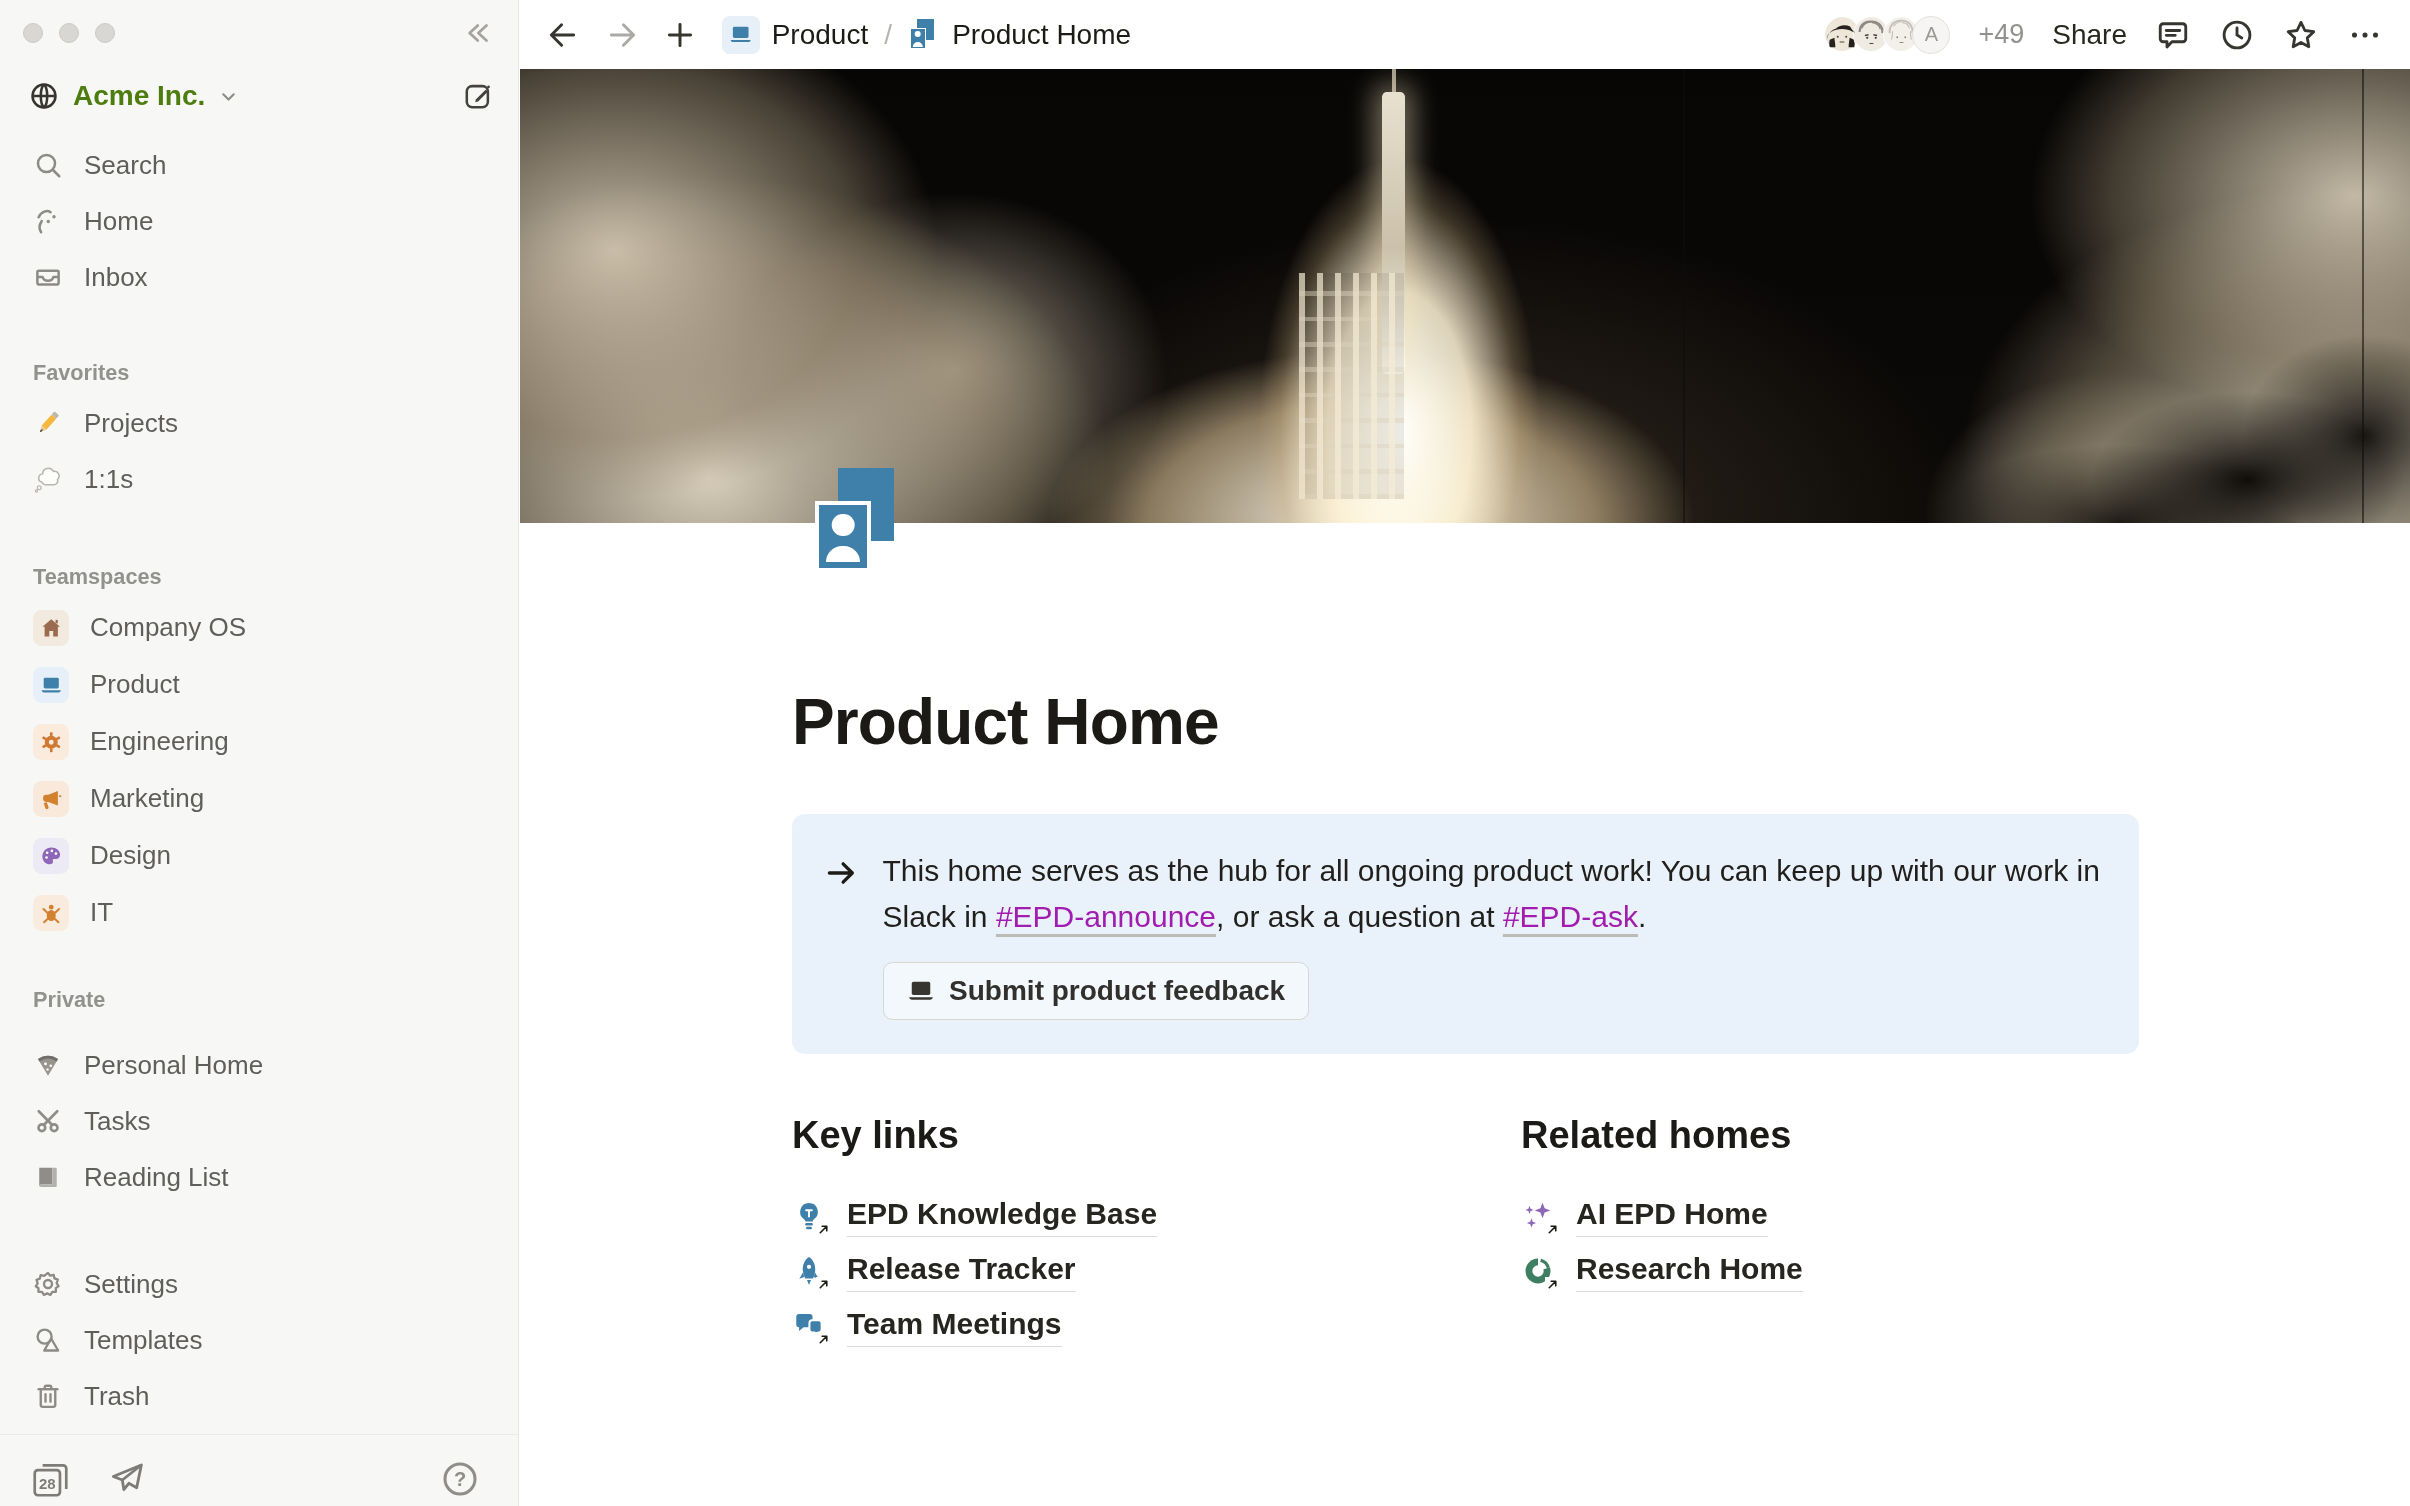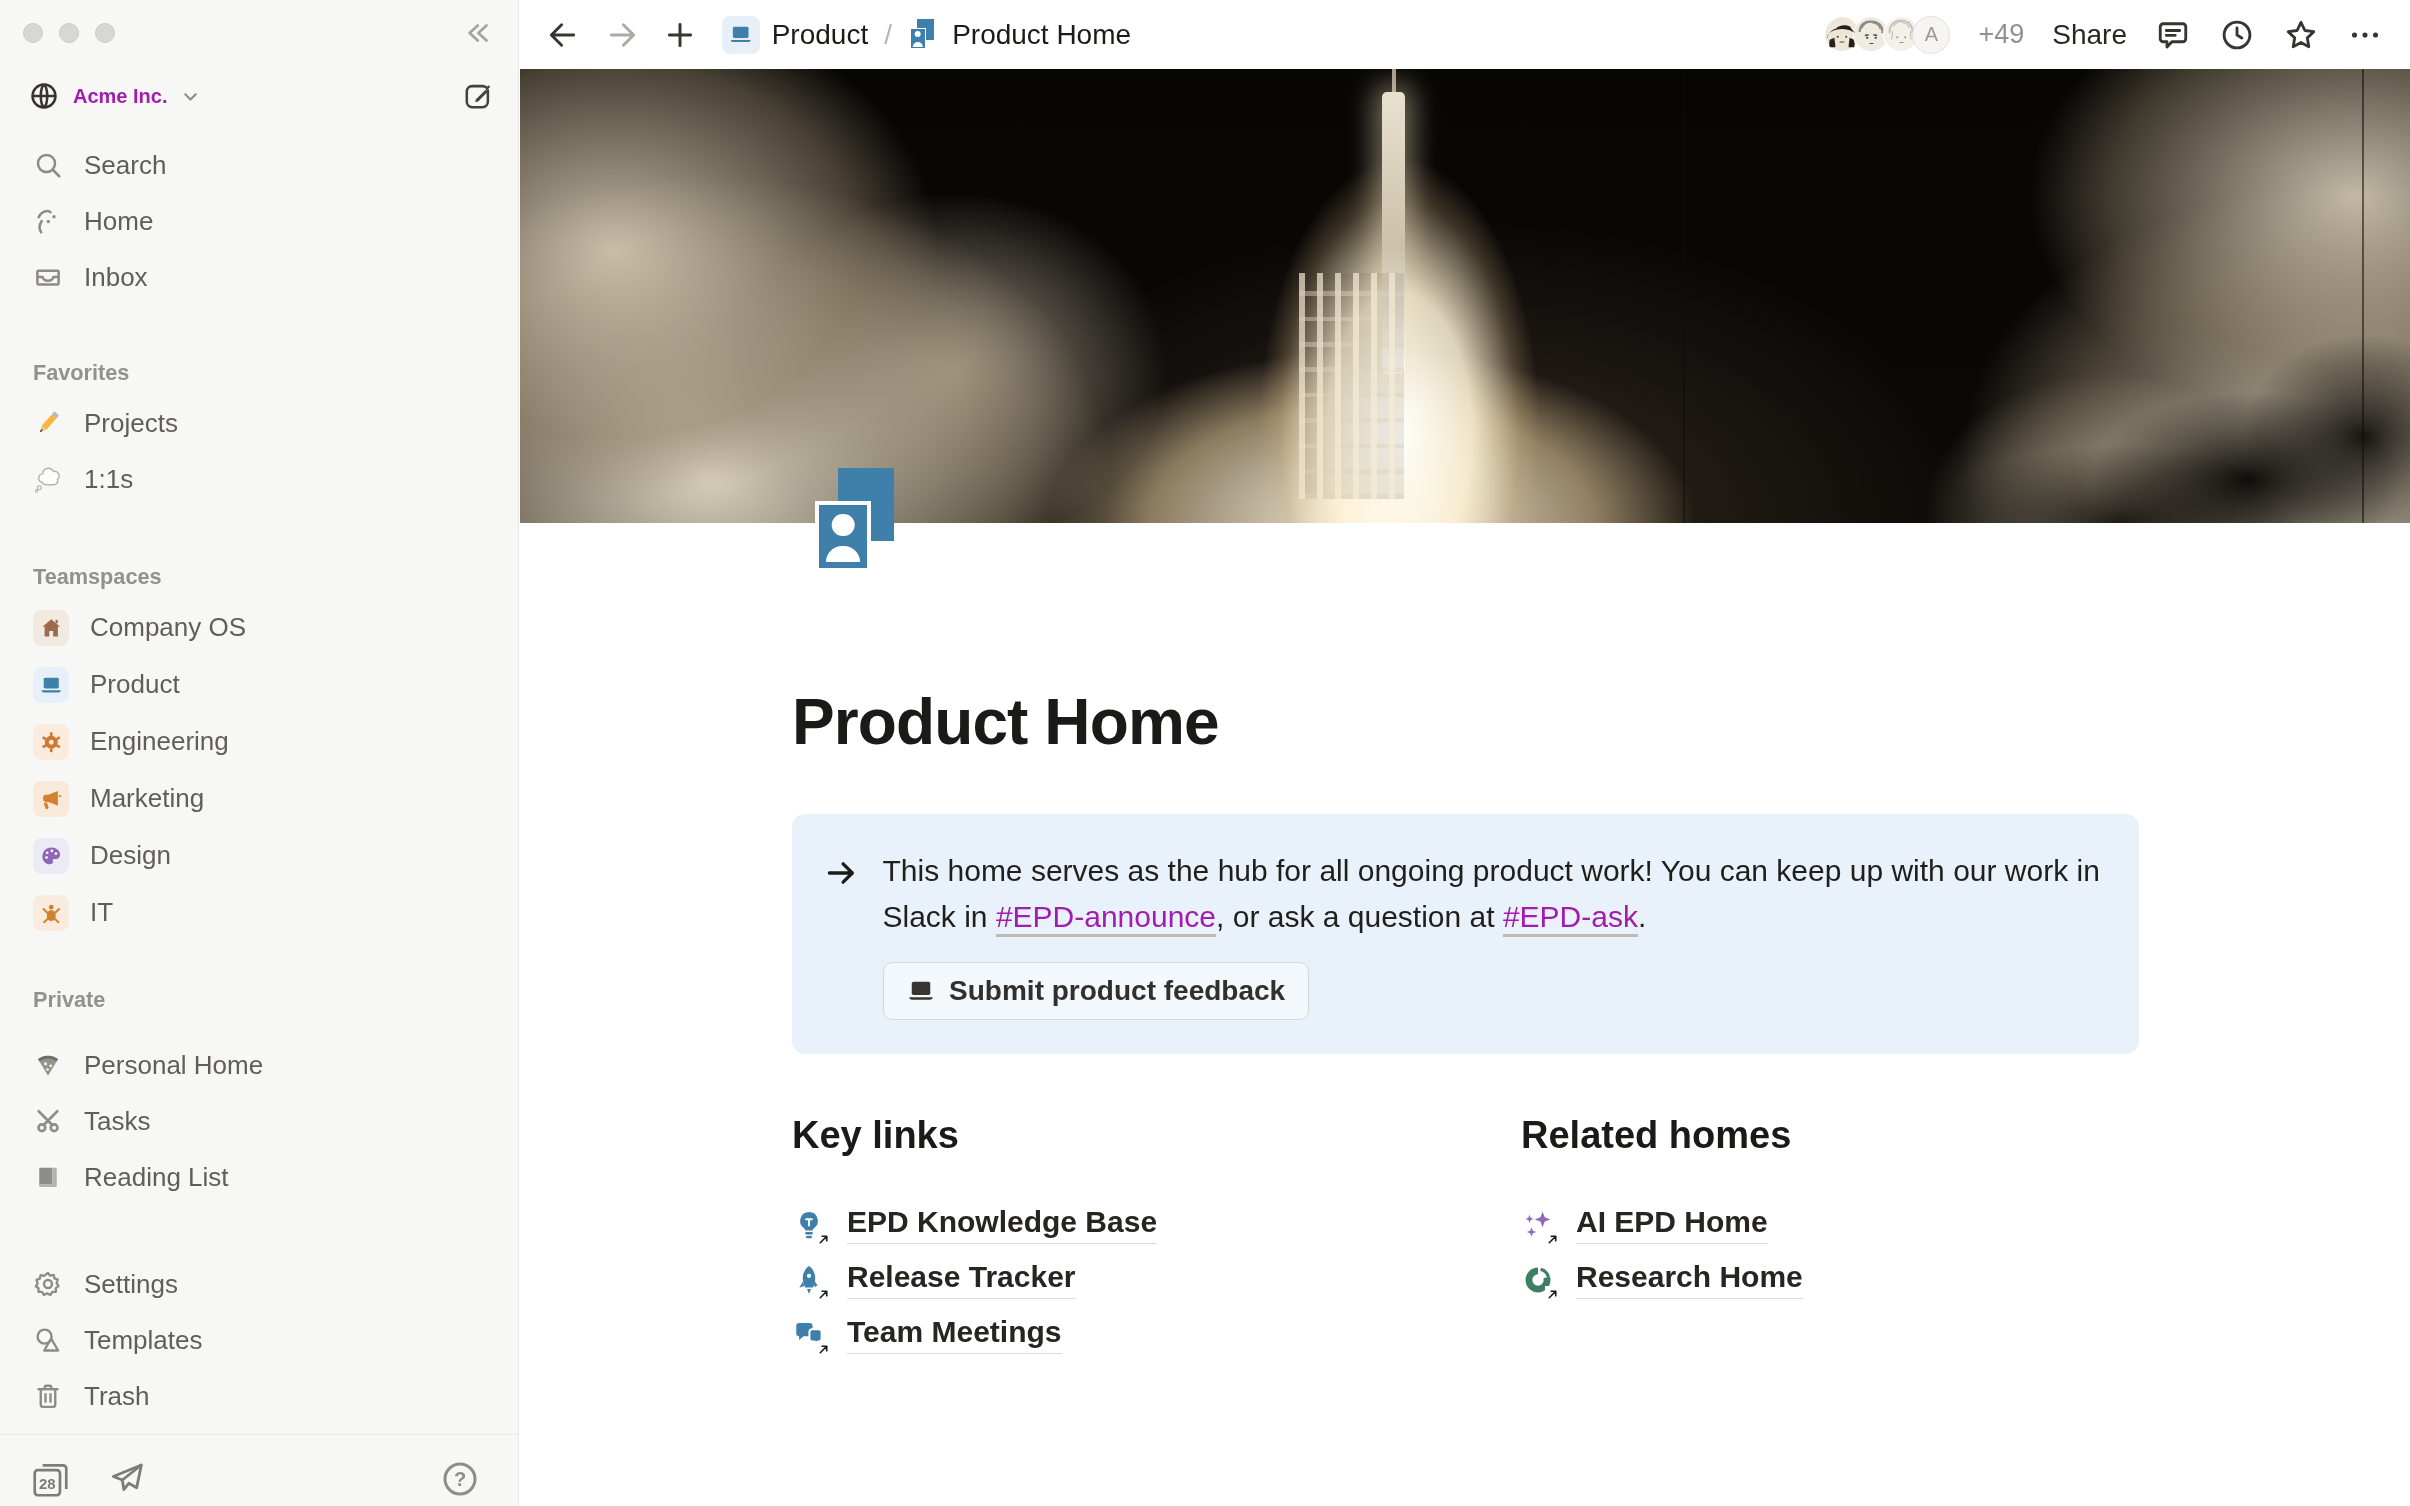--- a/index.html
+++ b/index.html
@@ -7,21 +7,21 @@
     font-family:"Liberation Sans","DejaVu Sans",sans-serif; background:#fff; }
   .app { position:relative; width:2411px; height:1507px; }
 
   
   .sidebar { position:absolute; left:0; top:0; width:519px; height:1507px;
     background:#F7F7F5; border-right:0.9px solid #E9E7E4; display:flex; flex-direction:column; }
   .sb-head { height:66px; display:flex; align-items:center; justify-content:space-between; padding:0 24.5px 0 22.6px; }
   .lights { display:flex; gap:16px; }
   .light { width:20px; height:20px; border-radius:50%; background:#D8D7D4; border:0.9px solid #CBCAC6; }
   .sb-ws { height:60px; display:flex; align-items:center; padding:0 24.5px 0 28px; gap:13px; }
-  .ws-name { font-size:20px; font-weight:700; color:#a21caf; }
+  .ws-name { font-size:28px; font-weight:700; color:#4d7c0f; }
   .sb-row { display:flex; align-items:center; height:56px; padding:0 22.6px 0 33px; gap:21px;
     color:#5F5E5B; font-size:26px; font-weight:500; cursor:pointer; }
   .sb-row .g-ic { width:30px; height:30px; flex:0 0 30px; color:#8D8B86; }
   .sb-sec { height:47px; display:flex; align-items:flex-end; padding:0 0 9.4px 33px;
     font-size:21.7px; font-weight:600; color:#91918E; }
   .tile { width:36px; height:36px; flex:0 0 36px; border-radius:8.5px; display:flex; align-items:center; justify-content:center; }
   .sb-foot { margin-top:51px; }
   .sb-bottom { flex:0 0 73px; margin-top:auto; border-top:0.9px solid #EBEAE7;
     display:flex; align-items:center; padding:16px 38px 0 30px; gap:36px; color:#7E7C78; }
   .sb-bottom .spacer { flex:1; }
@@ -85,21 +85,21 @@
   .callout-ic { flex:0 0 34px; padding-top:7.5px; color:#1D1B16; }
   .callout-body { font-size:30px; line-height:1.53; color:#211F1B; }
   .c-link { color:#a21caf; text-decoration:underline; text-decoration-color:#BDBBB6; text-underline-offset:6.6px; cursor:pointer; }
   .c-btn { margin-top:22.6px; display:inline-flex; align-items:center; gap:13px; height:58px; padding:0 22.6px;
     border:1.9px solid #D9D7D2; border-radius:9.4px; background:rgba(255,255,255,.45);
     font-size:28px; font-weight:600; color:#32302C; cursor:pointer; }
   .cols { display:flex; margin-top:60px;gap:25px; }
   .col-l { width:630px; margin-right:87px; }
   .col-r { width:631px; }
   .h2 { font-size:38px; font-weight:700; color:#1B1A17; margin-bottom:32px; }
-  .link-row { display:flex; align-items:flex-end; height:55px; cursor:pointer; }
+  .link-row { display:flex; align-items:center; height:55px; cursor:pointer; }
   .li-wrap { position:relative; width:36px; height:36px; flex:0 0 36px; }
   .li-wrap .base { color:#3F80AB; }
   .li-wrap .base.purple { color:#8F67B8; } .li-wrap .base.green { color:#3E7F63; }
   .li-arrow { position:absolute; right:-3.8px; bottom:-2.8px; width:16px; height:16px; background:#fff; display:flex; align-items:center; justify-content:center; }
   .link-label { margin-left:19px; font-size:30px; font-weight:600; color:#26251F;
     border-bottom:1.9px solid #DCDAD5; padding-bottom:4.7px; }
 </style>
 </head>
 <body>
 

